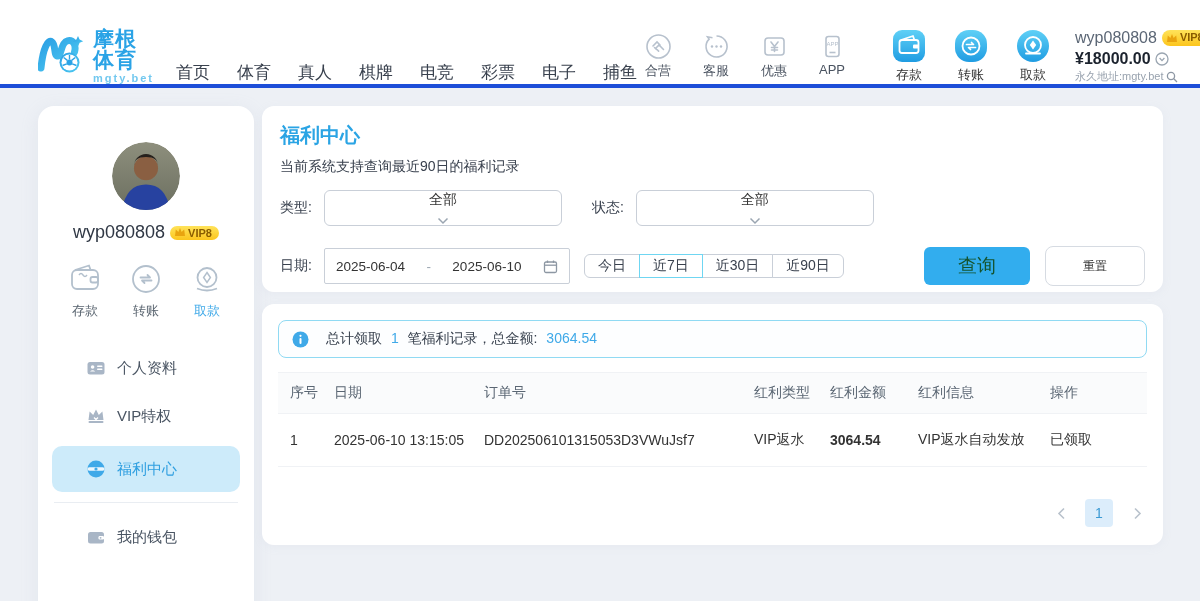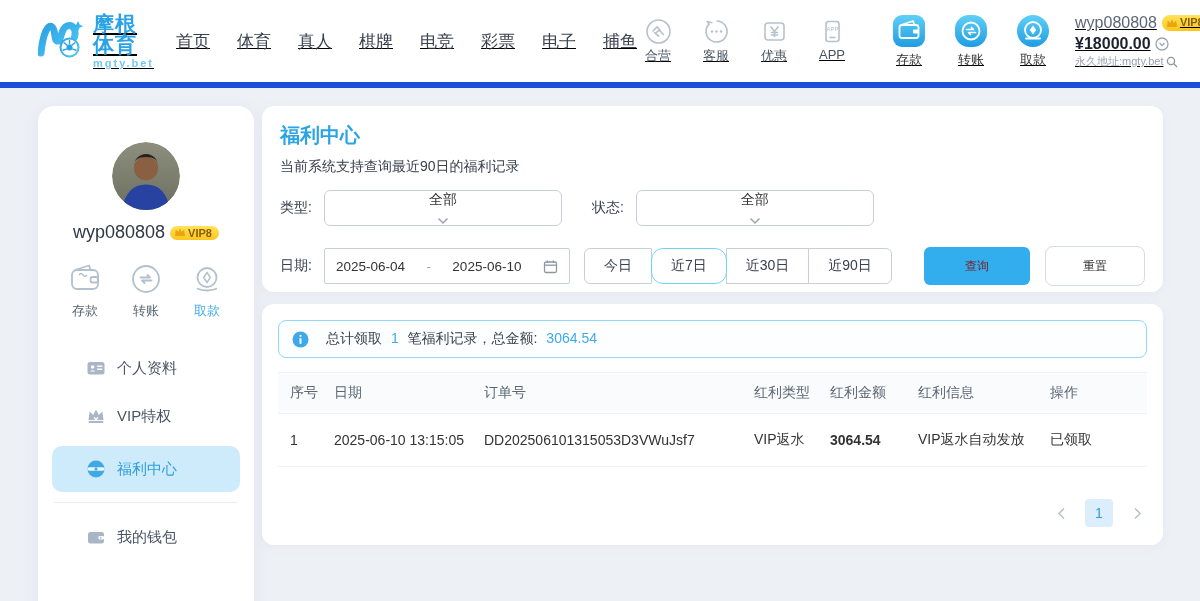--- a/index.html
+++ b/index.html
@@ -4,22 +4,22 @@
 <style>
   html,body{margin:0;padding:0;}
   body{
     width:1200px;height:601px;position:relative;overflow:hidden;
     background:#edf0f5;font-family:"Liberation Sans","DejaVu Sans",sans-serif;
     -webkit-font-smoothing:antialiased;
   }
   
   .topbar{
     position:absolute;top:0;left:0;width:1200px;height:88px;background:#fff;
-    border-bottom:6px solid #1d4ed8;display:flex;align-items:center;
-    padding:0 30px 0 38px;box-sizing:border-box;z-index:5;text-decoration:underline;
+    border-bottom:4px solid #1d4ed8;display:flex;align-items:flex-end;
+    padding:0 30px 0 38px;box-sizing:border-box;z-index:5;
   }
   .logo{display:flex;align-items:center;gap:9px;cursor:pointer;}
   .logo-text{line-height:1;}
   .logo-title{font-size:21px;font-weight:800;color:#2aa3e6;letter-spacing:1px;}
   .logo-domain{font-size:11px;color:#72c8ef;letter-spacing:2px;margin-top:3px;font-weight:700;}
   .main-nav{display:flex;gap:27px;margin-left:22px;font-size:17px;color:#39414e;}
   .main-nav span{cursor:pointer;white-space:nowrap;}
   .hdr-right{margin-left:auto;display:flex;align-items:center;}
   .quick-links{display:flex;gap:16px;}
   .ql-item{display:flex;flex-direction:column;align-items:center;gap:2px;cursor:pointer;width:42px;}
@@ -63,27 +63,27 @@
   .f-row{display:flex;align-items:center;margin-top:14px;}
   .f-label{font-size:14px;color:#39414e;margin-right:12px;white-space:nowrap;}
   .sel{width:238px;height:36px;border:1px solid #c9cfd8;border-radius:6px;background:#fff;
     display:flex;align-items:center;justify-content:space-between;padding:0 12px;box-sizing:border-box;
     font-size:14px;color:#333;cursor:pointer;flex-direction:column;}
   .gap32{width:30px;}
   .datebox{width:246px;height:36px;border:1px solid #c9cfd8;border-radius:2px;background:#fff;
     display:flex;align-items:center;justify-content:space-between;padding:0 11px;box-sizing:border-box;
     font-size:13.5px;color:#333;cursor:pointer;}
   .range-group{display:flex;margin-left:14px;}
-  .range-btn{height:36px;padding:0 19px;display:flex;align-items:center;background:#fff;
+  .range-btn{height:24px;padding:0 13px;display:flex;align-items:center;background:#fff;
     border:1px solid #c9cfd8;margin-left:-1px;font-size:14px;color:#39414e;cursor:pointer;box-sizing:border-box;}
   .range-btn:first-child{border-radius:6px 0 0 6px;margin-left:0;}
   .range-btn:last-child{border-radius:0 6px 6px 0;}
-  .range-btn.active{border-color:#6fd6f2;position:relative;z-index:2;border-radius:12px;}
+  .range-btn.active{border-color:#6fd6f2;position:relative;z-index:2;}
   .btn-search{width:106px;height:38px;margin-left:auto;background:#32adee;border:none;border-radius:6px;
-    color:#7f1d1d;font-size:12px;cursor:pointer;font-family:inherit;}
+    color:#14532d;font-size:19px;cursor:pointer;font-family:inherit;}
   .btn-reset{width:100px;height:40px;margin-left:15px;background:#fff;border:1px solid #d6dbe2;border-radius:8px;
     color:#333;font-size:12px;cursor:pointer;font-family:inherit;}
   .card-results{top:304px;padding:16px 16px 18px;}
   .info-bar{height:38px;border:1px solid #90daf3;border-radius:8px;background:#fdfeff;
     display:flex;align-items:center;gap:17px;padding:0 13px;box-sizing:border-box;font-size:14px;color:#3a4350;}
   .info-num{color:#3fa9e8;margin:0 5px;}
   .wtable{width:100%;border-collapse:collapse;margin-top:14px;}
   .wtable th{height:38px;background:#fafbfc;font-size:14px;font-weight:400;color:#5a6673;text-align:left;
     border-top:1px solid #f0f2f5;border-bottom:1px solid #f0f2f5;}
   .wtable td{height:50px;font-size:14px;color:#333;border-bottom:1px solid #f0f2f5;}

